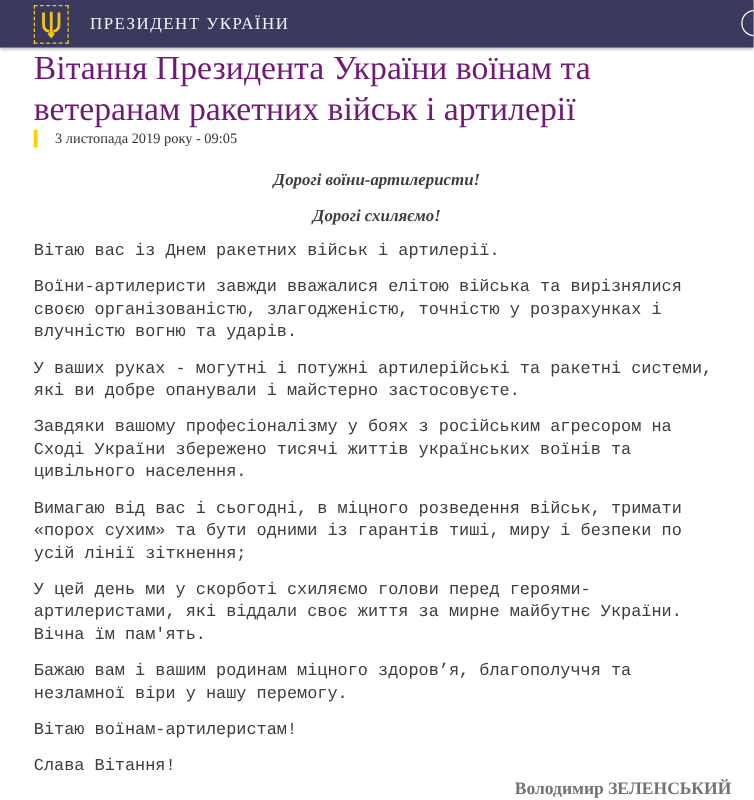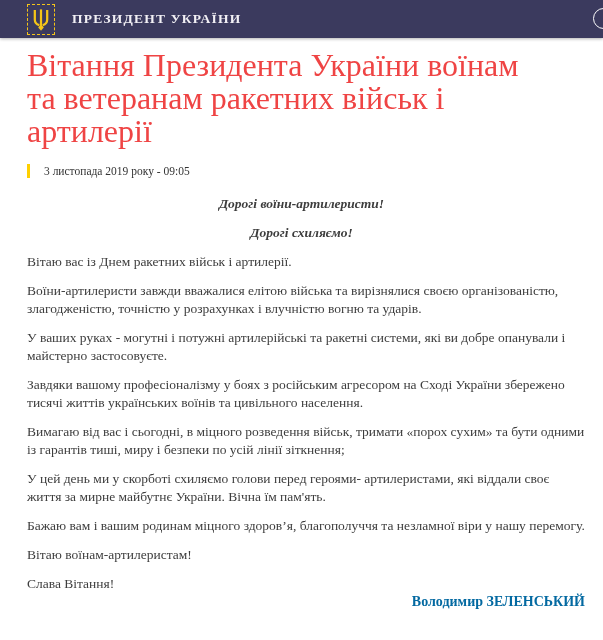--- a/index.html
+++ b/index.html
@@ -28,47 +28,45 @@
     justify-content: center;
     cursor: pointer;
     flex: 0 0 auto;
   }
   .logo-box svg { display: block; }
   .site-title {
     margin-left: 17px;
     color: #f2f0f5;
     font-size: 13.5px;
     letter-spacing: 1.2px;
-    font-weight: bold;
+    font-weight: normal;
     cursor: pointer;
     white-space: nowrap;
   }
   .search-btn {
     position: absolute;
     left: 593px; top: 8px;
     width: 21px; height: 21px;
     border: 1.8px solid #ffffff;
     border-radius: 50%;
     background: transparent;
     cursor: pointer;
   }
   
   .content {
     padding: 0 18px 0 27px;
   }
   .article-title {
-    margin-top: 11px;
     max-width: 505px;
-    font-size: 32px;
+    font-size: 27px;
     line-height: 33px;
     font-weight: normal;
-    color: #ef4444;
+    color: #701a75;
   }
   .date-row {
-    margin-top: 16px;
     border-left: 3px solid #ffd000;
     padding-left: 14px;
     font-size: 11.5px;
     line-height: 14px;
     color: #333333;
   }
   .salutation {
     margin-top: 17px;
     text-align: center;
     font-weight: bold;
@@ -79,28 +77,29 @@
     
     margin-right: 9px;
   }
   .salutation + .salutation { margin-top: 11px; }
   .body-par {
     margin-top: 11px;
     font-size: 13.5px;
     line-height: 18px;
     color: #3d3d3d;
     max-width: 560px;
+    font-family: Liberation Mono, monospace;
   }
   .body-par:first-of-type { margin-top: 12px; }
   .signature {
     text-align: right;
     font-weight: bold;
     font-size: 14px;
     line-height: 18px;
-    color: #0369a1;
+    color: #737373;
   }
 </style>
 </head>
 <body>
 
 <header class="site-header">
   <div class="logo-box">
     <span>
       <svg width="18" height="23" viewBox="0 0 32 40" aria-hidden="true">
         <g stroke="#f5c518" stroke-width="4" fill="none">

